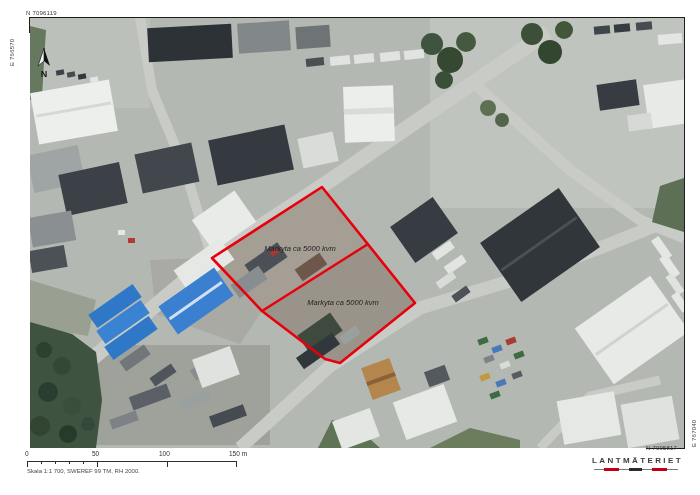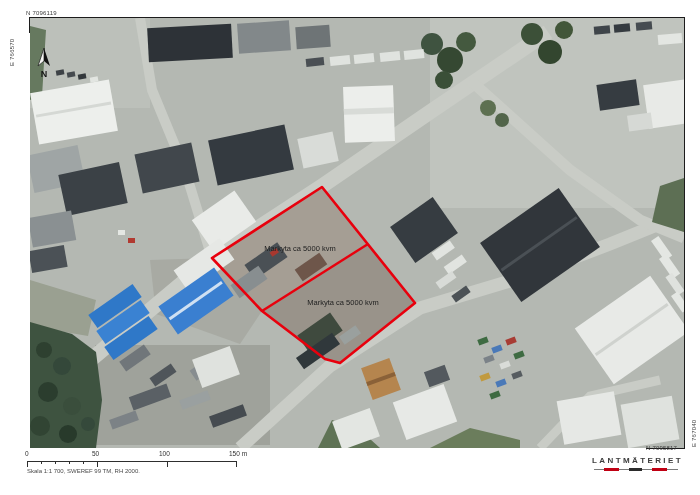--- a/index.html
+++ b/index.html
@@ -4,21 +4,21 @@
 <style>
   html,body{margin:0;padding:0;}
   body{
     width:700px;height:495px;position:relative;background:#ffffff;
     font-family:"Liberation Sans","DejaVu Sans",sans-serif;overflow:hidden;
   }
   .abs{position:absolute;}
   
   .map{
     position:absolute;left:30px;top:18px;width:654px;height:430px;
-    overflow:hidden;background:#bef264;
+    overflow:hidden;background:#bef264;font-style:italic;
   }
   .map-border-top{position:absolute;left:30px;top:17px;width:655px;height:1px;background:#1c1c1c;}
   .map-border-right{position:absolute;left:684px;top:17px;width:1px;height:431px;background:#1c1c1c;}
   .map-border-left-tick{position:absolute;left:29px;top:17px;width:1px;height:16px;background:#1c1c1c;}
   .map-border-bottom-seg{position:absolute;left:646px;top:448px;width:39px;height:1px;background:#1c1c1c;}
   
   .coord{font-size:6px;color:#3a3a3a;letter-spacing:.2px;white-space:nowrap;}
   .coord-top{left:26px;top:10px;}
   .coord-left{left:9px;top:66px;transform:rotate(-90deg);transform-origin:0 0;}
   .coord-right{left:691px;top:447px;transform:rotate(-90deg);transform-origin:0 0;}

